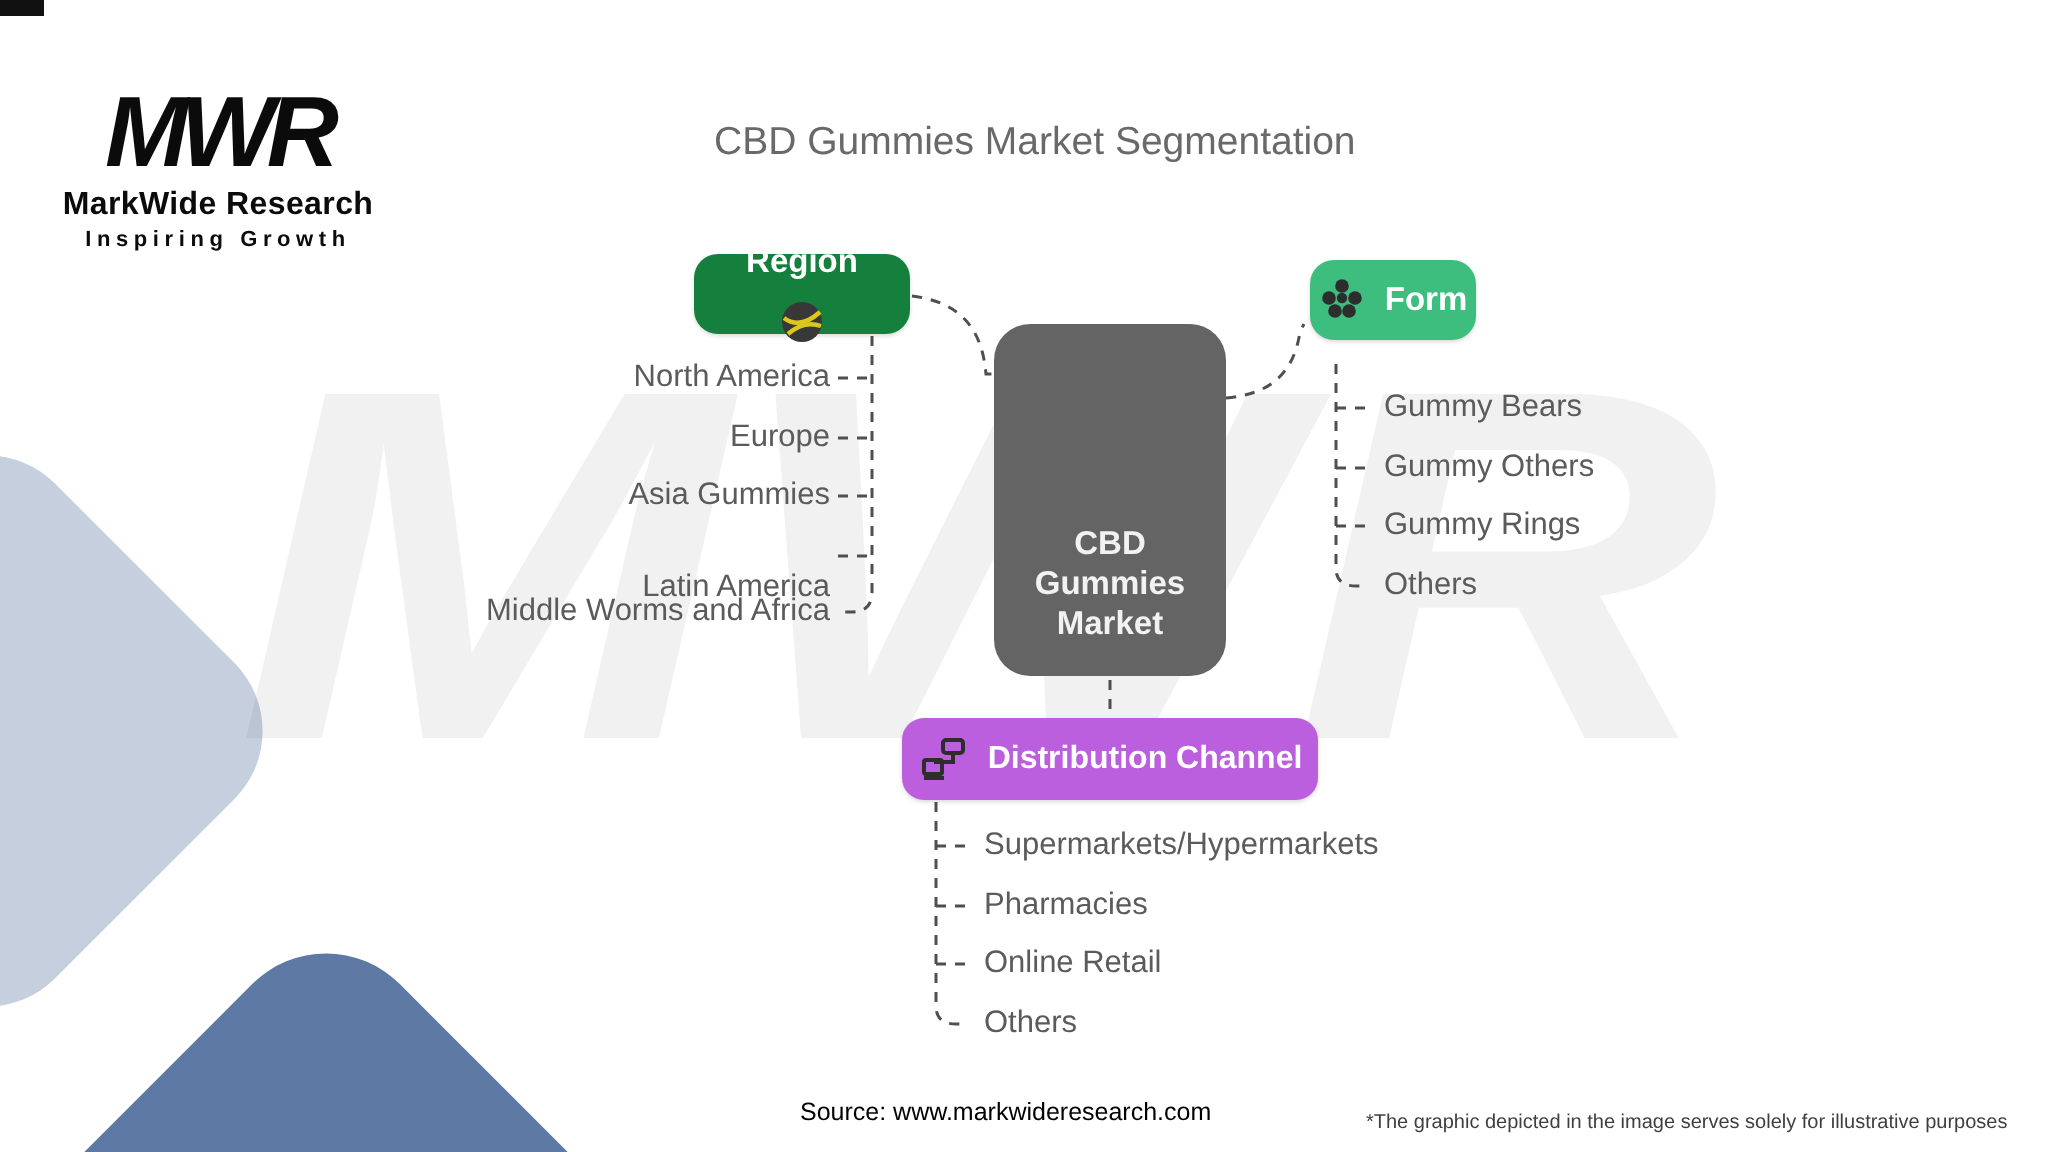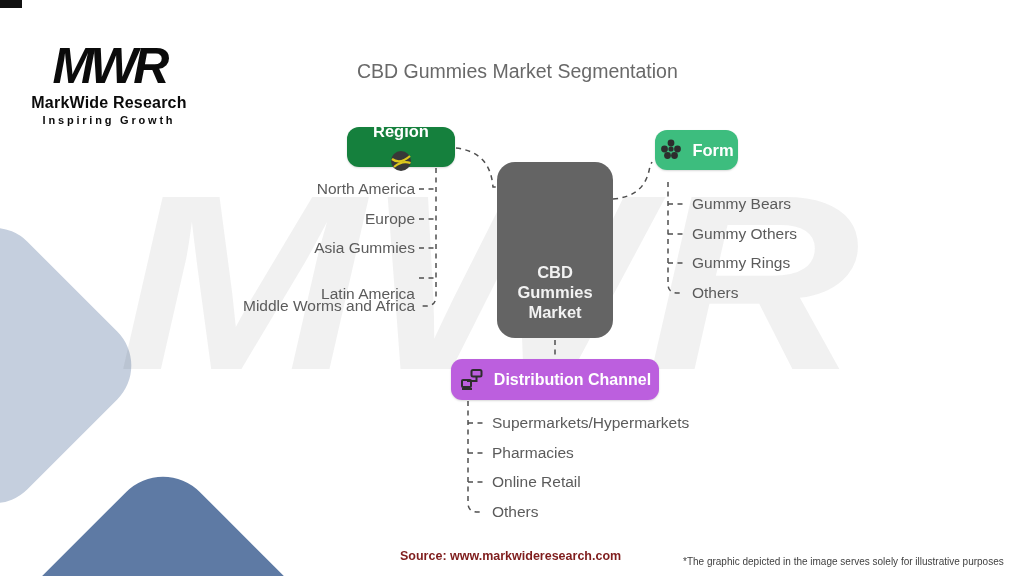--- a/index.html
+++ b/index.html
@@ -142,14 +142,14 @@
   <div class="abs item" style="left:692px;top:283px">Others</div>
 </div>
 
 <div>
   <div class="abs item" style="left:492px;top:413px">Supermarkets/Hypermarkets</div>
   <div class="abs item" style="left:492px;top:443px">Pharmacies</div>
   <div class="abs item" style="left:492px;top:472px">Online Retail</div>
   <div class="abs item" style="left:492px;top:502px">Others</div>
 </div>
 
-<div class="abs" style="left:400px;top:549px;font-size:12.5px;font-weight:bold;color:#7f1d1d;z-index:5">Source: www.markwideresearch.com</div>
+<div class="abs" style="left:400px;top:549px;font-size:12.5px;font-weight:normal;color:#000000;z-index:5">Source: www.markwideresearch.com</div>
 <div class="abs" style="left:683px;top:556px;font-size:10px;color:#3f3f3f;z-index:5">*The graphic depicted in the image serves solely for illustrative purposes</div>
 
 </body></html>

